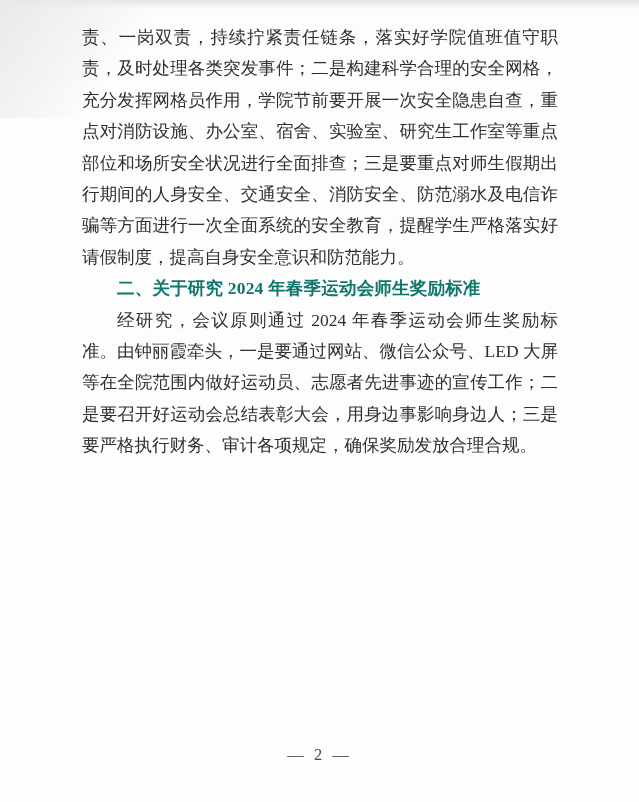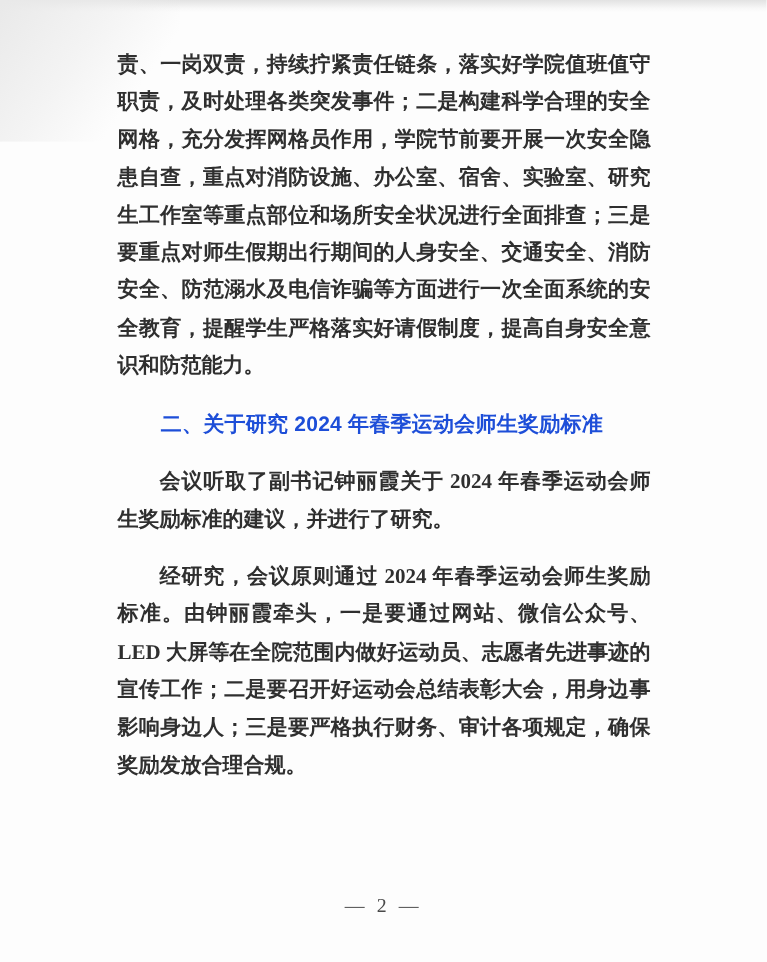--- a/index.html
+++ b/index.html
@@ -37,33 +37,32 @@
     top: 22px;
     left: 82px;
     width: 476px;
     font-size: 17.5px;
     line-height: 31.4px;
     color: #2f2f2f;
     text-align: justify;
     text-justify: inter-character;
   }
   .para {
-    margin: 16px;
+    margin: 0;
     text-indent: 2em;
-    font-weight: bold;
   }
   .para.no-indent {
     text-indent: 0;
   }
   .heading {
-    margin: 17px;
+    margin: 0;
     text-indent: 2em;
-    font-family: Liberation Sans, sans-serif;
+    font-family: Liberation Serif, serif;
     font-weight: 700;
-    color: #1d4ed8;
+    color: #0f766e;
     letter-spacing: 0.2px;
   }
   .footer {
     position: absolute;
     top: 745px;
     left: 0;
     width: 100%;
     text-align: center;
     font-size: 16.5px;
     color: #4a4a4a;
@@ -76,21 +75,20 @@
 <div class="page">
 
   <div class="scan-strip"></div>
   <div class="scan-corner"></div>
 
   <div class="content">
     <p class="para no-indent">责、一岗双责，持续拧紧责任链条，落实好学院值班值守职责，及时处理各类突发事件；二是构建科学合理的安全网格，充分发挥网格员作用，学院节前要开展一次安全隐患自查，重点对消防设施、办公室、宿舍、实验室、研究生工作室等重点部位和场所安全状况进行全面排查；三是要重点对师生假期出行期间的人身安全、交通安全、消防安全、防范溺水及电信诈骗等方面进行一次全面系统的安全教育，提醒学生严格落实好请假制度，提高自身安全意识和防范能力。</p>
 
     <p class="heading">二、关于研究 2024 年春季运动会师生奖励标准</p>
 
-    <p class="para">会议听取了副书记钟丽霞关于 2024 年春季运动会师生奖励标准的建议，并进行了研究。</p>
 
 
     <p class="para">经研究，会议原则通过 2024 年春季运动会师生奖励标准。由钟丽霞牵头，一是要通过网站、微信公众号、LED 大屏等在全院范围内做好运动员、志愿者先进事迹的宣传工作；二是要召开好运动会总结表彰大会，用身边事影响身边人；三是要严格执行财务、审计各项规定，确保奖励发放合理合规。</p>
 
 
   </div>
 
   <div class="footer">— 2 —</div>
 
 </div>

